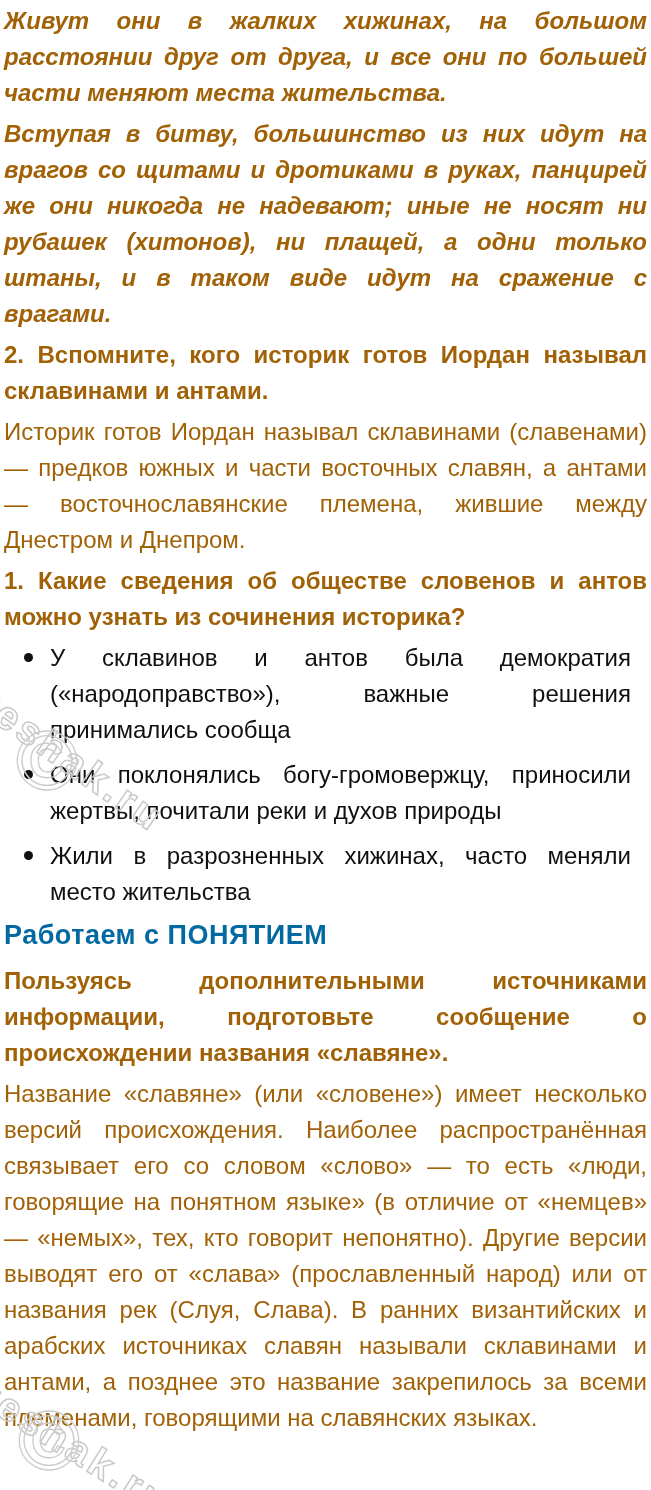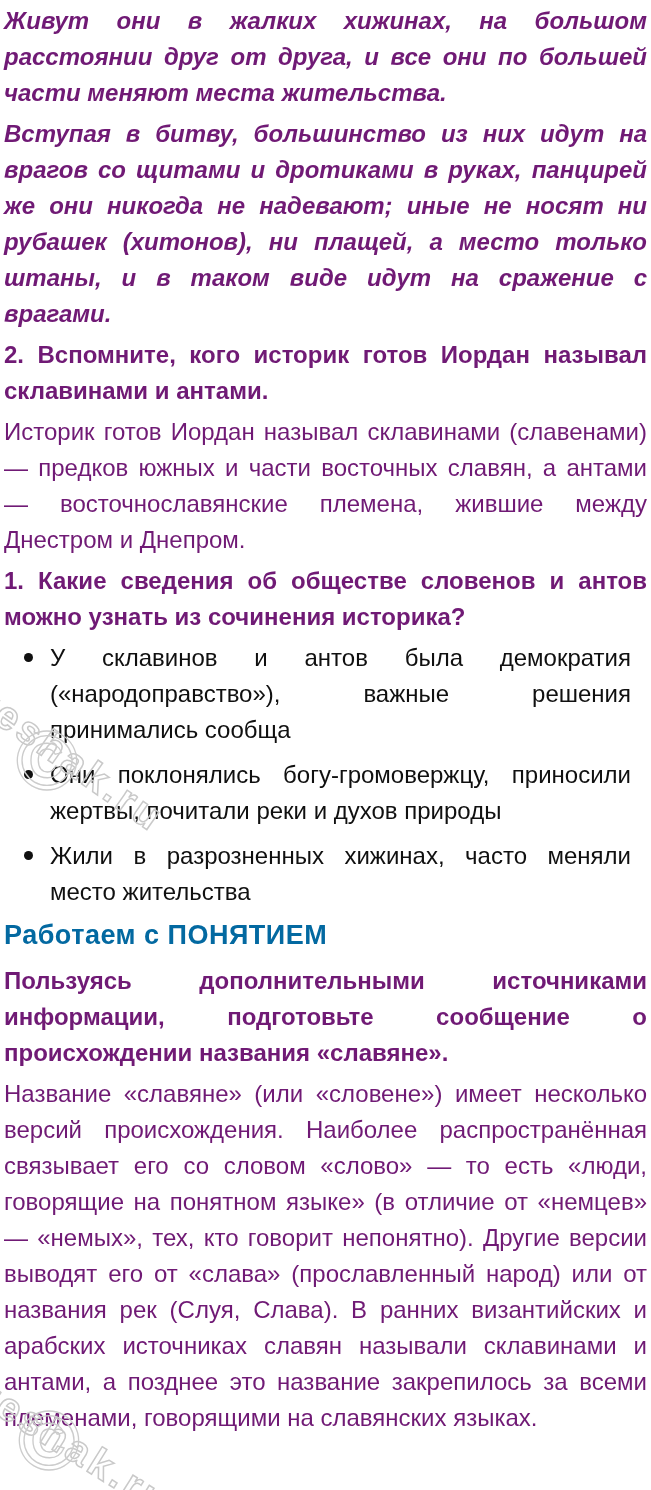--- a/index.html
+++ b/index.html
@@ -11,21 +11,21 @@
     position: relative;
     font-family: "Liberation Sans", sans-serif;
     color: #101010;
     padding: 3px 4px 0 4px;
   }
   .para {
     font-size: 24px;
     line-height: 36px;
     text-align: justify;
     margin-bottom: 5px;
-    color: #701a75;
+    color: #a16207;
   }
   .quote {
     font-weight: bold;
     font-style: italic;
   }
   .question {
     font-weight: bold;
   }
   .answer {
     font-weight: normal;
@@ -86,21 +86,21 @@
   .wm1-text { left: -4px; top: 680px; }
   .wm1-copy { left: 16px; top: 718px; }
   .wm2-text { left: -4px; top: 1372px; transform: rotate(32deg); transform-origin: left top; }
   .wm2-copy { left: 18px; top: 1398px; }
 </style>
 </head>
 <body>
 
 <p class="para quote">Живут они в жалких хижинах, на большом расстоянии друг от друга, и все они по большей части меняют места жительства.</p>
 
-<p class="para quote">Вступая в битву, большинство из них идут на врагов со щитами и дротиками в руках, панцирей же они никогда не надевают; иные не носят ни рубашек (хитонов), ни плащей, а место только штаны, и в таком виде идут на сражение с врагами.</p>
+<p class="para quote">Вступая в битву, большинство из них идут на врагов со щитами и дротиками в руках, панцирей же они никогда не надевают; иные не носят ни рубашек (хитонов), ни плащей, а одни только штаны, и в таком виде идут на сражение с врагами.</p>
 
 <p class="para question">2. Вспомните, кого историк готов Иордан называл склавинами и антами.</p>
 
 <p class="para answer">Историк готов Иордан называл склавинами (славенами) — предков южных и части восточных славян, а антами — восточнославянские племена, жившие между Днестром и Днепром.</p>
 
 <p class="para question">1. Какие сведения об обществе словенов и антов можно узнать из сочинения историка?</p>
 
 <ul class="bullet-list">
   <li>У склавинов и антов была демократия («народоправство»), важные решения принимались сообща</li>
   <li>Они поклонялись богу-громовержцу, приносили жертвы, почитали реки и духов природы</li>

